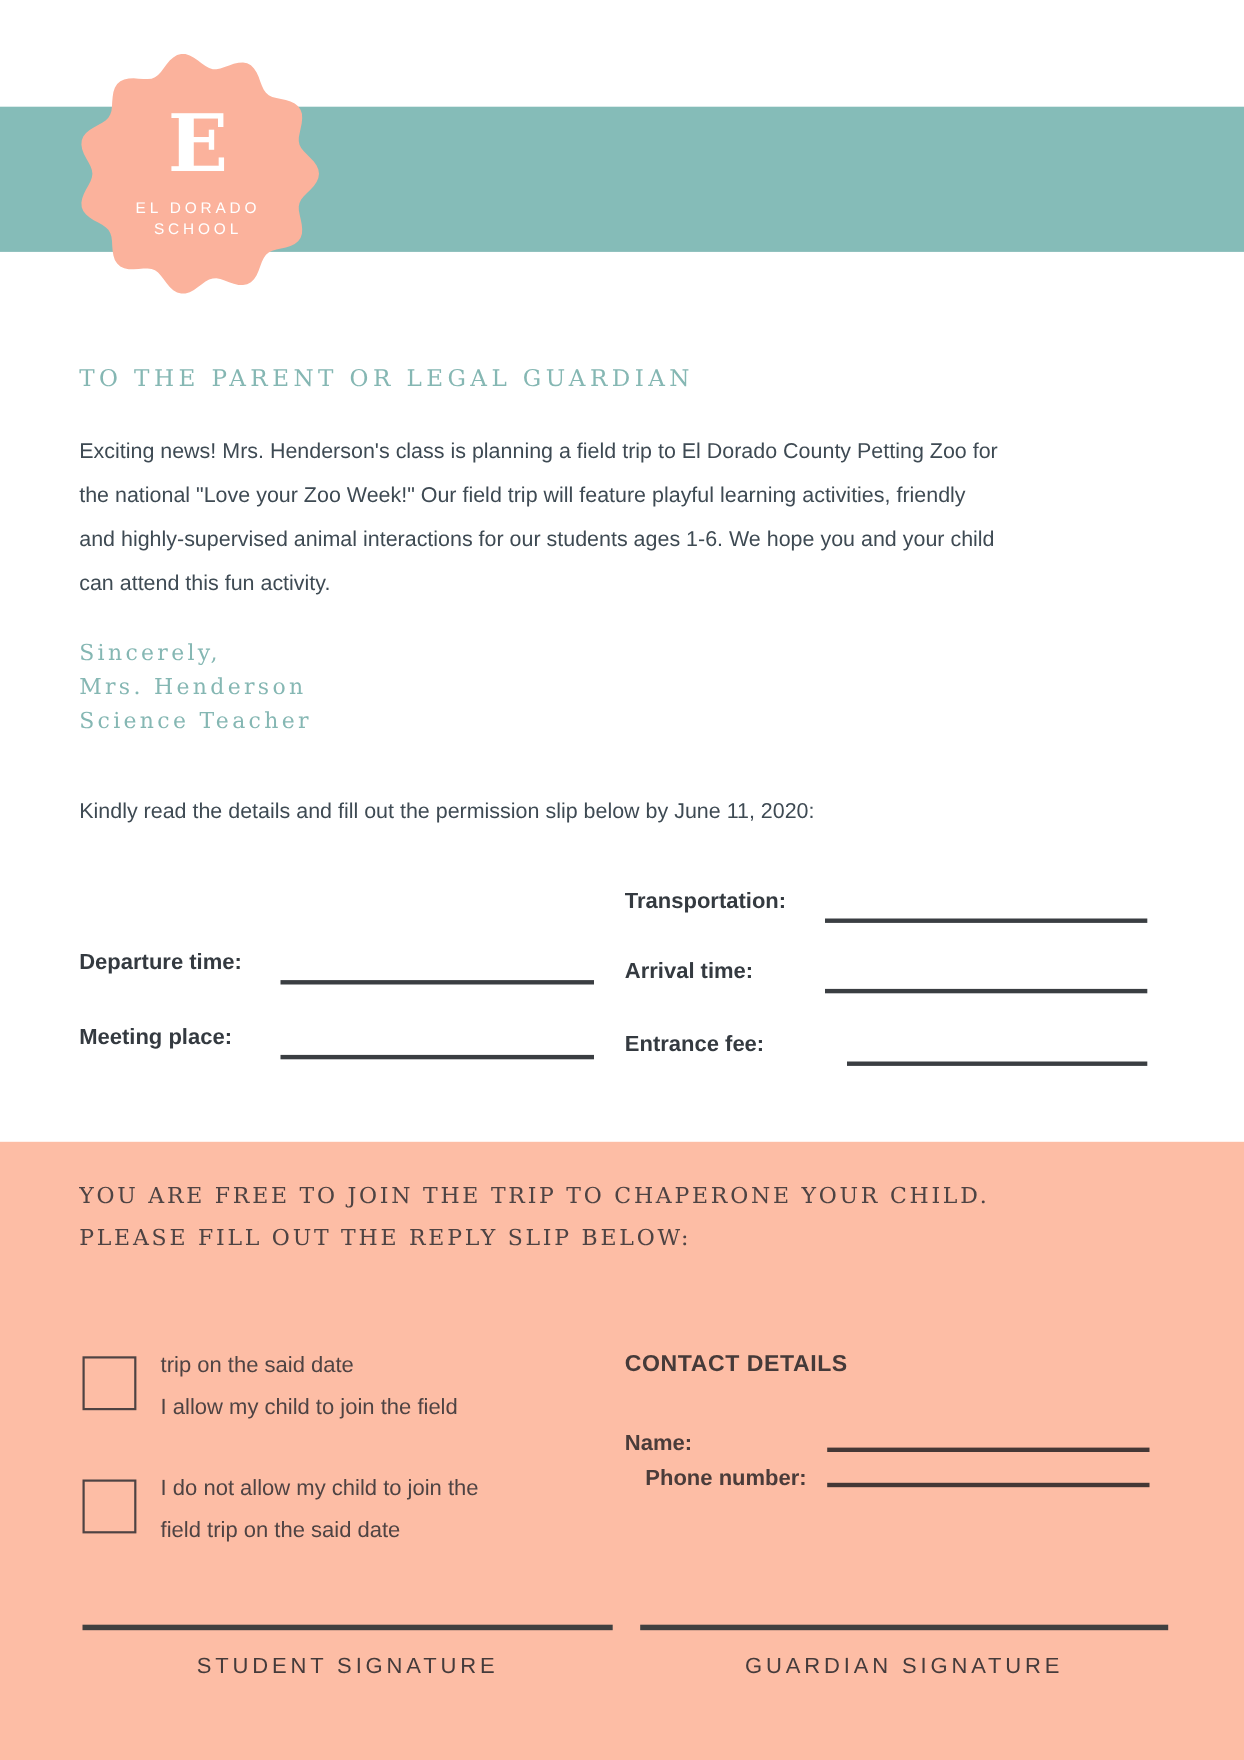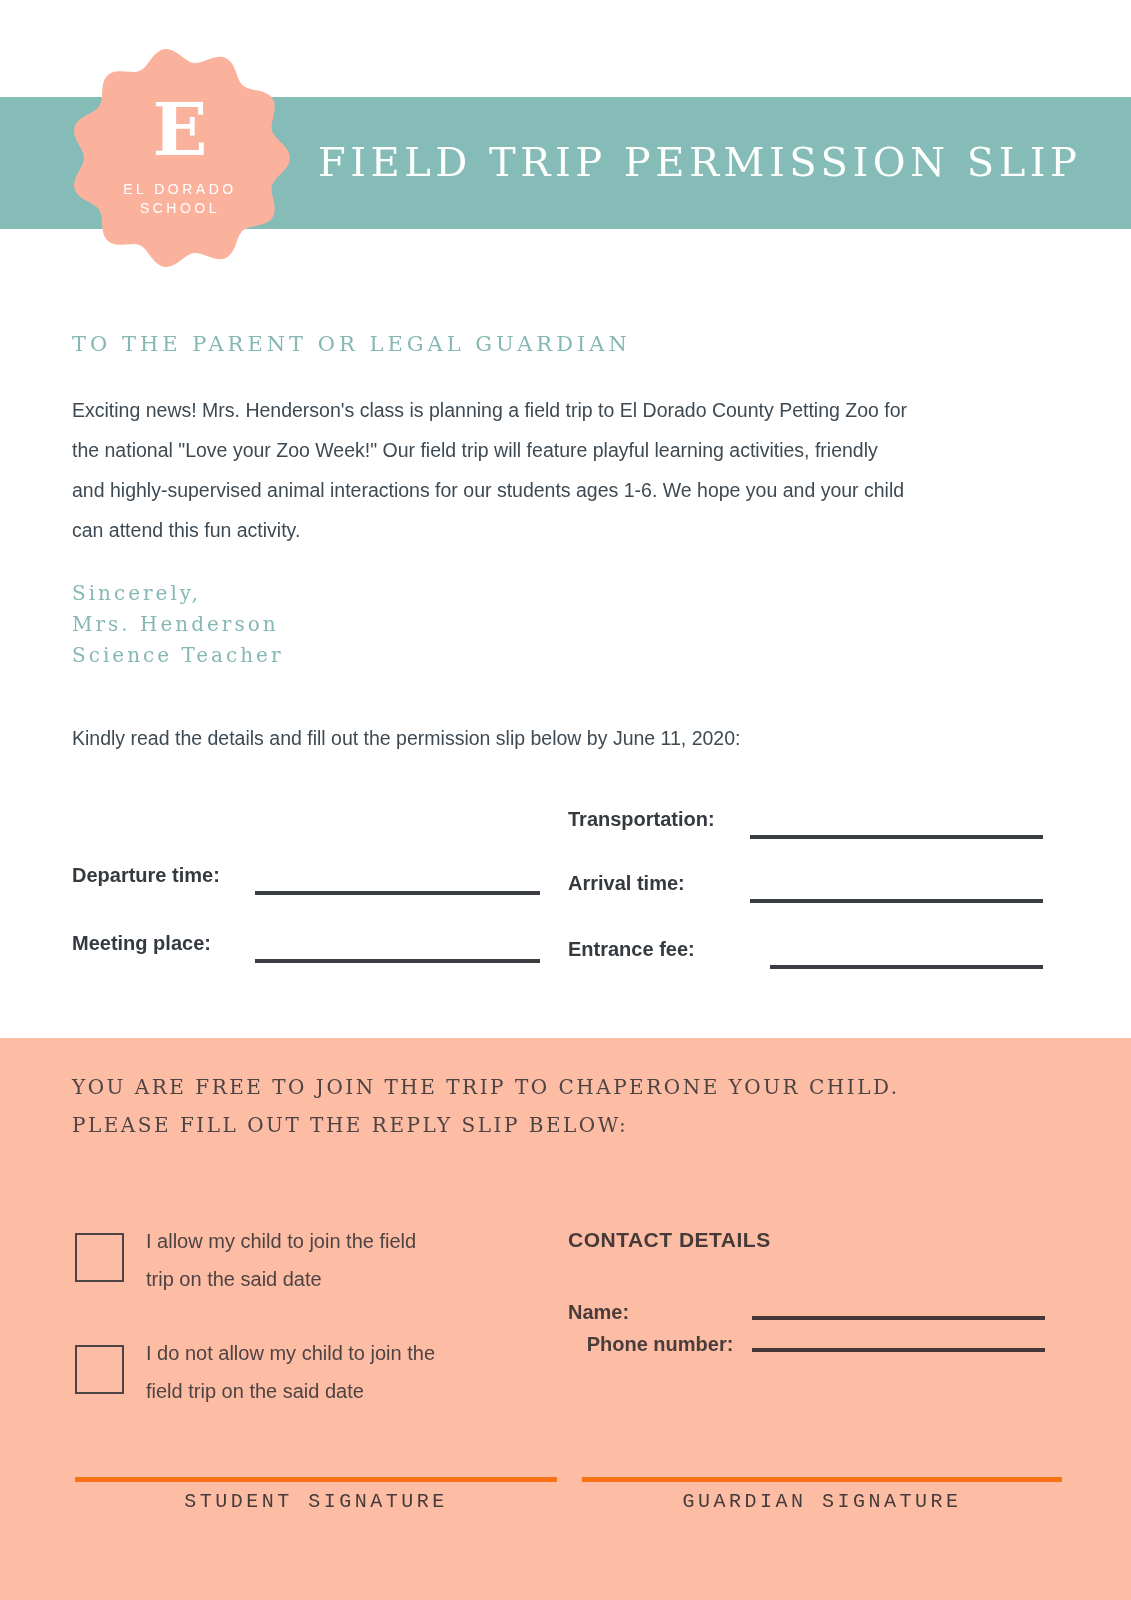--- a/index.html
+++ b/index.html
@@ -87,34 +87,33 @@
     position:absolute; left:568px; top:1228px;
     font-weight:700; font-size:21px; letter-spacing:0.5px; color:#453a39;
   }
   .cr-1 { left:568px; top:1300px; width:477px; height:20px; }
   .cr-2 { left:568px; top:1332px; width:477px; height:20px;text-align:center; }
   .cr-3 { left:568px; top:1380px; width:477px; height:20px; }
   .contact-row .f-label { width:184px; font-weight:700; font-size:20px; line-height:24px; color:#4a3c3a; }
   .contact-row .f-line { flex:1; border-bottom:4px solid #443836; }
 
   .sig {
-    position:absolute; top:1477px; border-top:5px solid #f97316;
-    text-align:center; font-family:Liberation Mono, monospace; font-size:20px;
-    letter-spacing:3.5px; color:#453b3b; padding-top:8px;
+    position:absolute; top:1477px; border-top:5px solid #404040;
+    text-align:center; font-family:Liberation Sans, sans-serif; font-size:20px;
+    letter-spacing:3.5px; color:#453b3b; padding-top:22px;
   }
   .sig-left { left:75px; width:482px; }
   .sig-right { left:582px; width:480px; }
 </style>
 </head>
 <body>
 
 <div class="page">
 
   <div class="band"></div>
-  <div class="band-title">FIELD TRIP PERMISSION SLIP</div>
 
   <div class="badge">
     <svg viewBox="0 0 224 224">
       <polygon class="badge-petals" points="222.0,112.0 221.4,115.8 219.8,119.5 217.3,123.1 214.2,126.4 211.1,129.5 208.2,132.4 205.8,135.4 204.3,138.5 203.6,141.8 203.7,145.4 204.5,149.4 205.4,153.6 206.3,158.0 206.7,162.4 206.5,166.5 205.2,170.3 203.0,173.4 199.9,175.9 196.1,177.7 191.8,179.0 187.5,179.9 183.3,180.8 179.5,181.9 176.3,183.5 173.8,185.6 171.8,188.5 170.1,192.0 168.6,196.0 167.1,200.2 165.3,204.2 162.9,207.8 160.1,210.6 156.7,212.5 152.9,213.2 148.8,213.0 144.5,212.0 140.3,210.5 136.2,209.0 132.3,207.7 128.7,207.0 125.4,207.1 122.1,208.1 118.8,209.9 115.5,212.3 112.0,215.0 108.3,217.6 104.5,219.6 100.6,220.8 96.7,220.9 93.0,219.9 89.5,217.8 86.3,214.9 83.5,211.5 80.8,207.9 78.3,204.6 75.7,201.8 72.9,199.7 69.8,198.5 66.2,198.1 62.3,198.2 57.9,198.5 53.5,198.8 49.0,198.7 44.9,197.8 41.4,196.2 38.5,193.6 36.4,190.3 35.1,186.3 34.4,181.9 34.0,177.4 33.8,173.1 33.3,169.2 32.2,165.8 30.5,162.9 28.0,160.5 24.9,158.3 21.2,156.3 17.2,154.2 13.5,151.8 10.2,149.1 7.7,145.9 6.3,142.3 6.0,138.4 6.7,134.4 8.2,130.3 10.2,126.3 12.4,122.5 14.3,118.8 15.5,115.4 16.0,112.0 15.5,108.6 14.3,105.2 12.4,101.5 10.2,97.7 8.2,93.7 6.7,89.6 6.0,85.6 6.3,81.7 7.7,78.1 10.2,74.9 13.5,72.2 17.2,69.8 21.2,67.7 24.9,65.7 28.0,63.5 30.5,61.1 32.2,58.2 33.3,54.8 33.8,50.9 34.0,46.6 34.4,42.1 35.1,37.7 36.4,33.7 38.5,30.4 41.4,27.8 44.9,26.2 49.0,25.3 53.5,25.2 57.9,25.5 62.2,25.8 66.2,25.9 69.8,25.5 72.9,24.3 75.7,22.2 78.3,19.4 80.8,16.1 83.5,12.5 86.3,9.1 89.5,6.2 93.0,4.1 96.7,3.1 100.6,3.2 104.5,4.4 108.3,6.4 112.0,9.0 115.5,11.7 118.8,14.1 122.1,15.9 125.4,16.9 128.7,17.0 132.3,16.3 136.2,15.0 140.3,13.5 144.5,12.0 148.8,11.0 152.9,10.8 156.7,11.5 160.1,13.4 162.9,16.2 165.3,19.8 167.1,23.8 168.6,28.0 170.1,32.0 171.8,35.5 173.8,38.4 176.3,40.5 179.5,42.1 183.3,43.2 187.5,44.1 191.8,45.0 196.1,46.3 199.9,48.1 203.0,50.6 205.2,53.7 206.5,57.5 206.7,61.6 206.3,66.0 205.4,70.4 204.5,74.6 203.7,78.6 203.6,82.2 204.3,85.5 205.8,88.6 208.2,91.6 211.1,94.5 214.2,97.6 217.3,100.9 219.8,104.5 221.4,108.2"></polygon>
     </svg>
     <div class="badge-content">
       <div class="badge-initial">E</div>
       <div class="badge-school">EL DORADO
 SCHOOL</div>
     </div>
@@ -161,22 +160,22 @@
   <div class="reply"></div>
 
   <div class="reply-heading">
     <div>YOU ARE FREE TO JOIN THE TRIP TO CHAPERONE YOUR CHILD.</div>
     <div>PLEASE FILL OUT THE REPLY SLIP BELOW:</div>
   </div>
 
   <div class="option opt-1">
     <div class="opt-box"></div>
     <div class="opt-label">
+      <div>trip on the said date</div>
       <div>I allow my child to join the field</div>
-      <div>trip on the said date</div>
     </div>
   </div>
   <div class="option opt-2">
     <div class="opt-box"></div>
     <div class="opt-label">
       <div>I do not allow my child to join the</div>
       <div>field trip on the said date</div>
     </div>
   </div>
 

